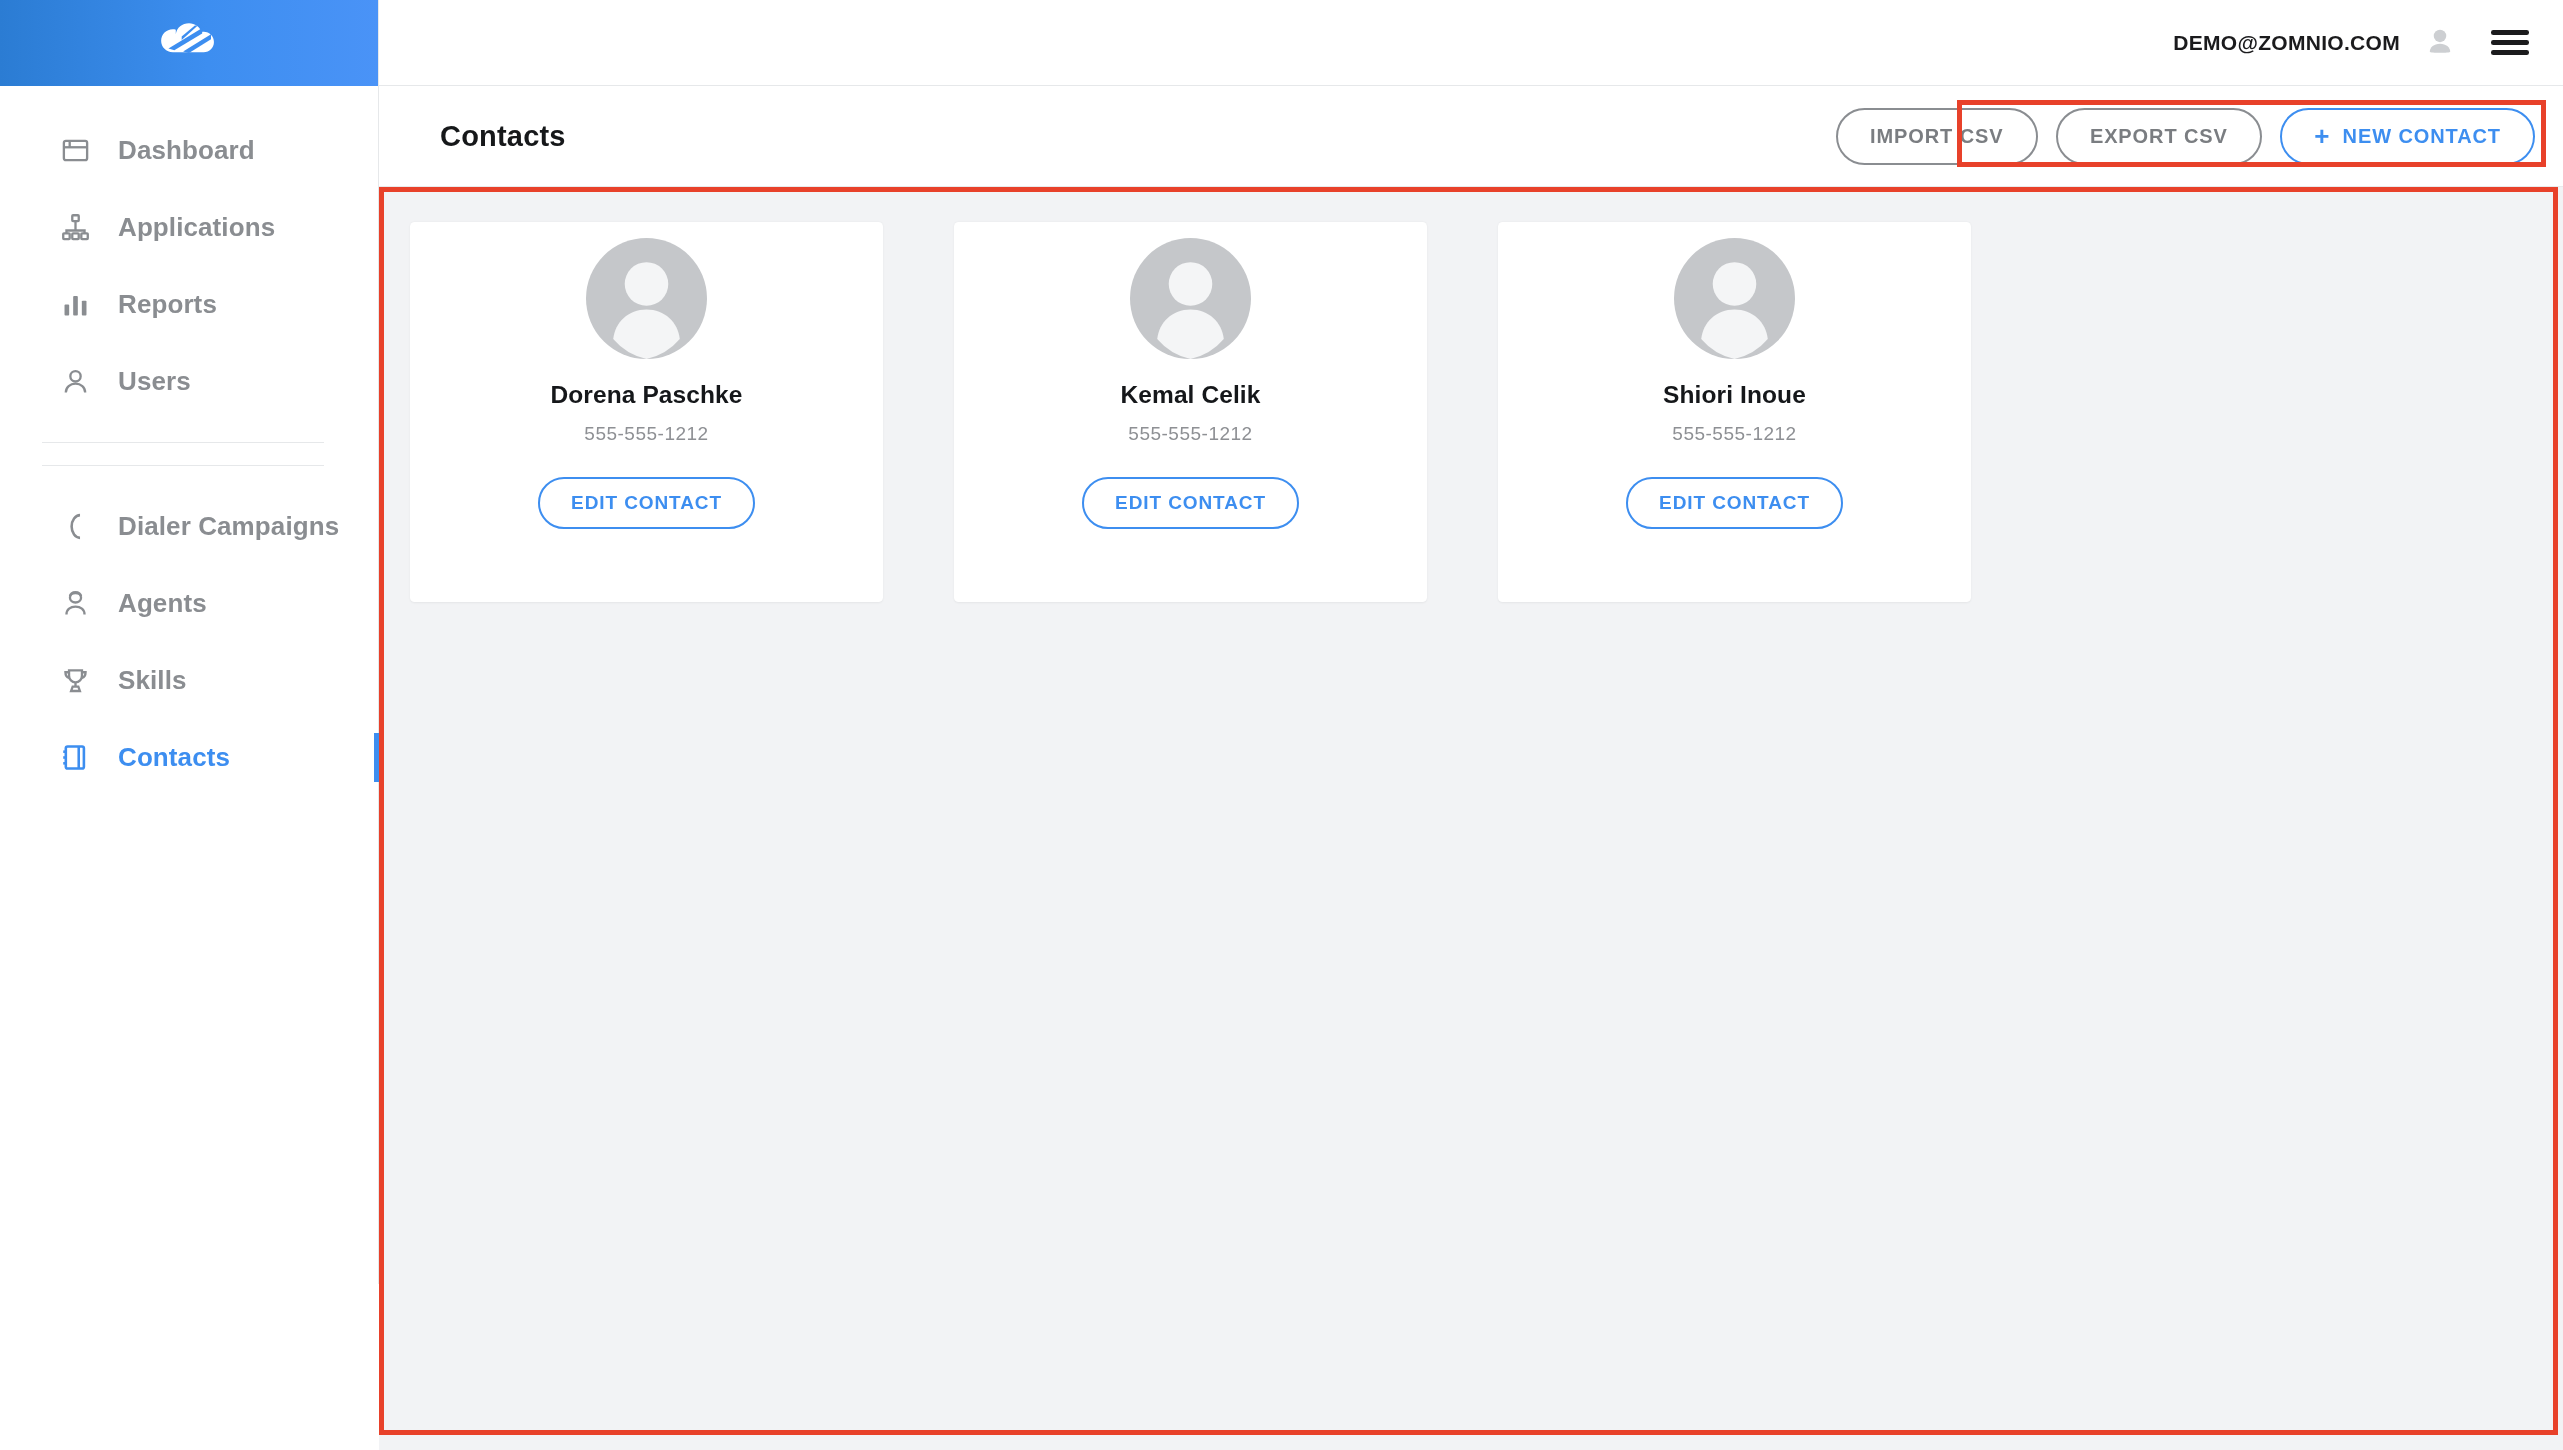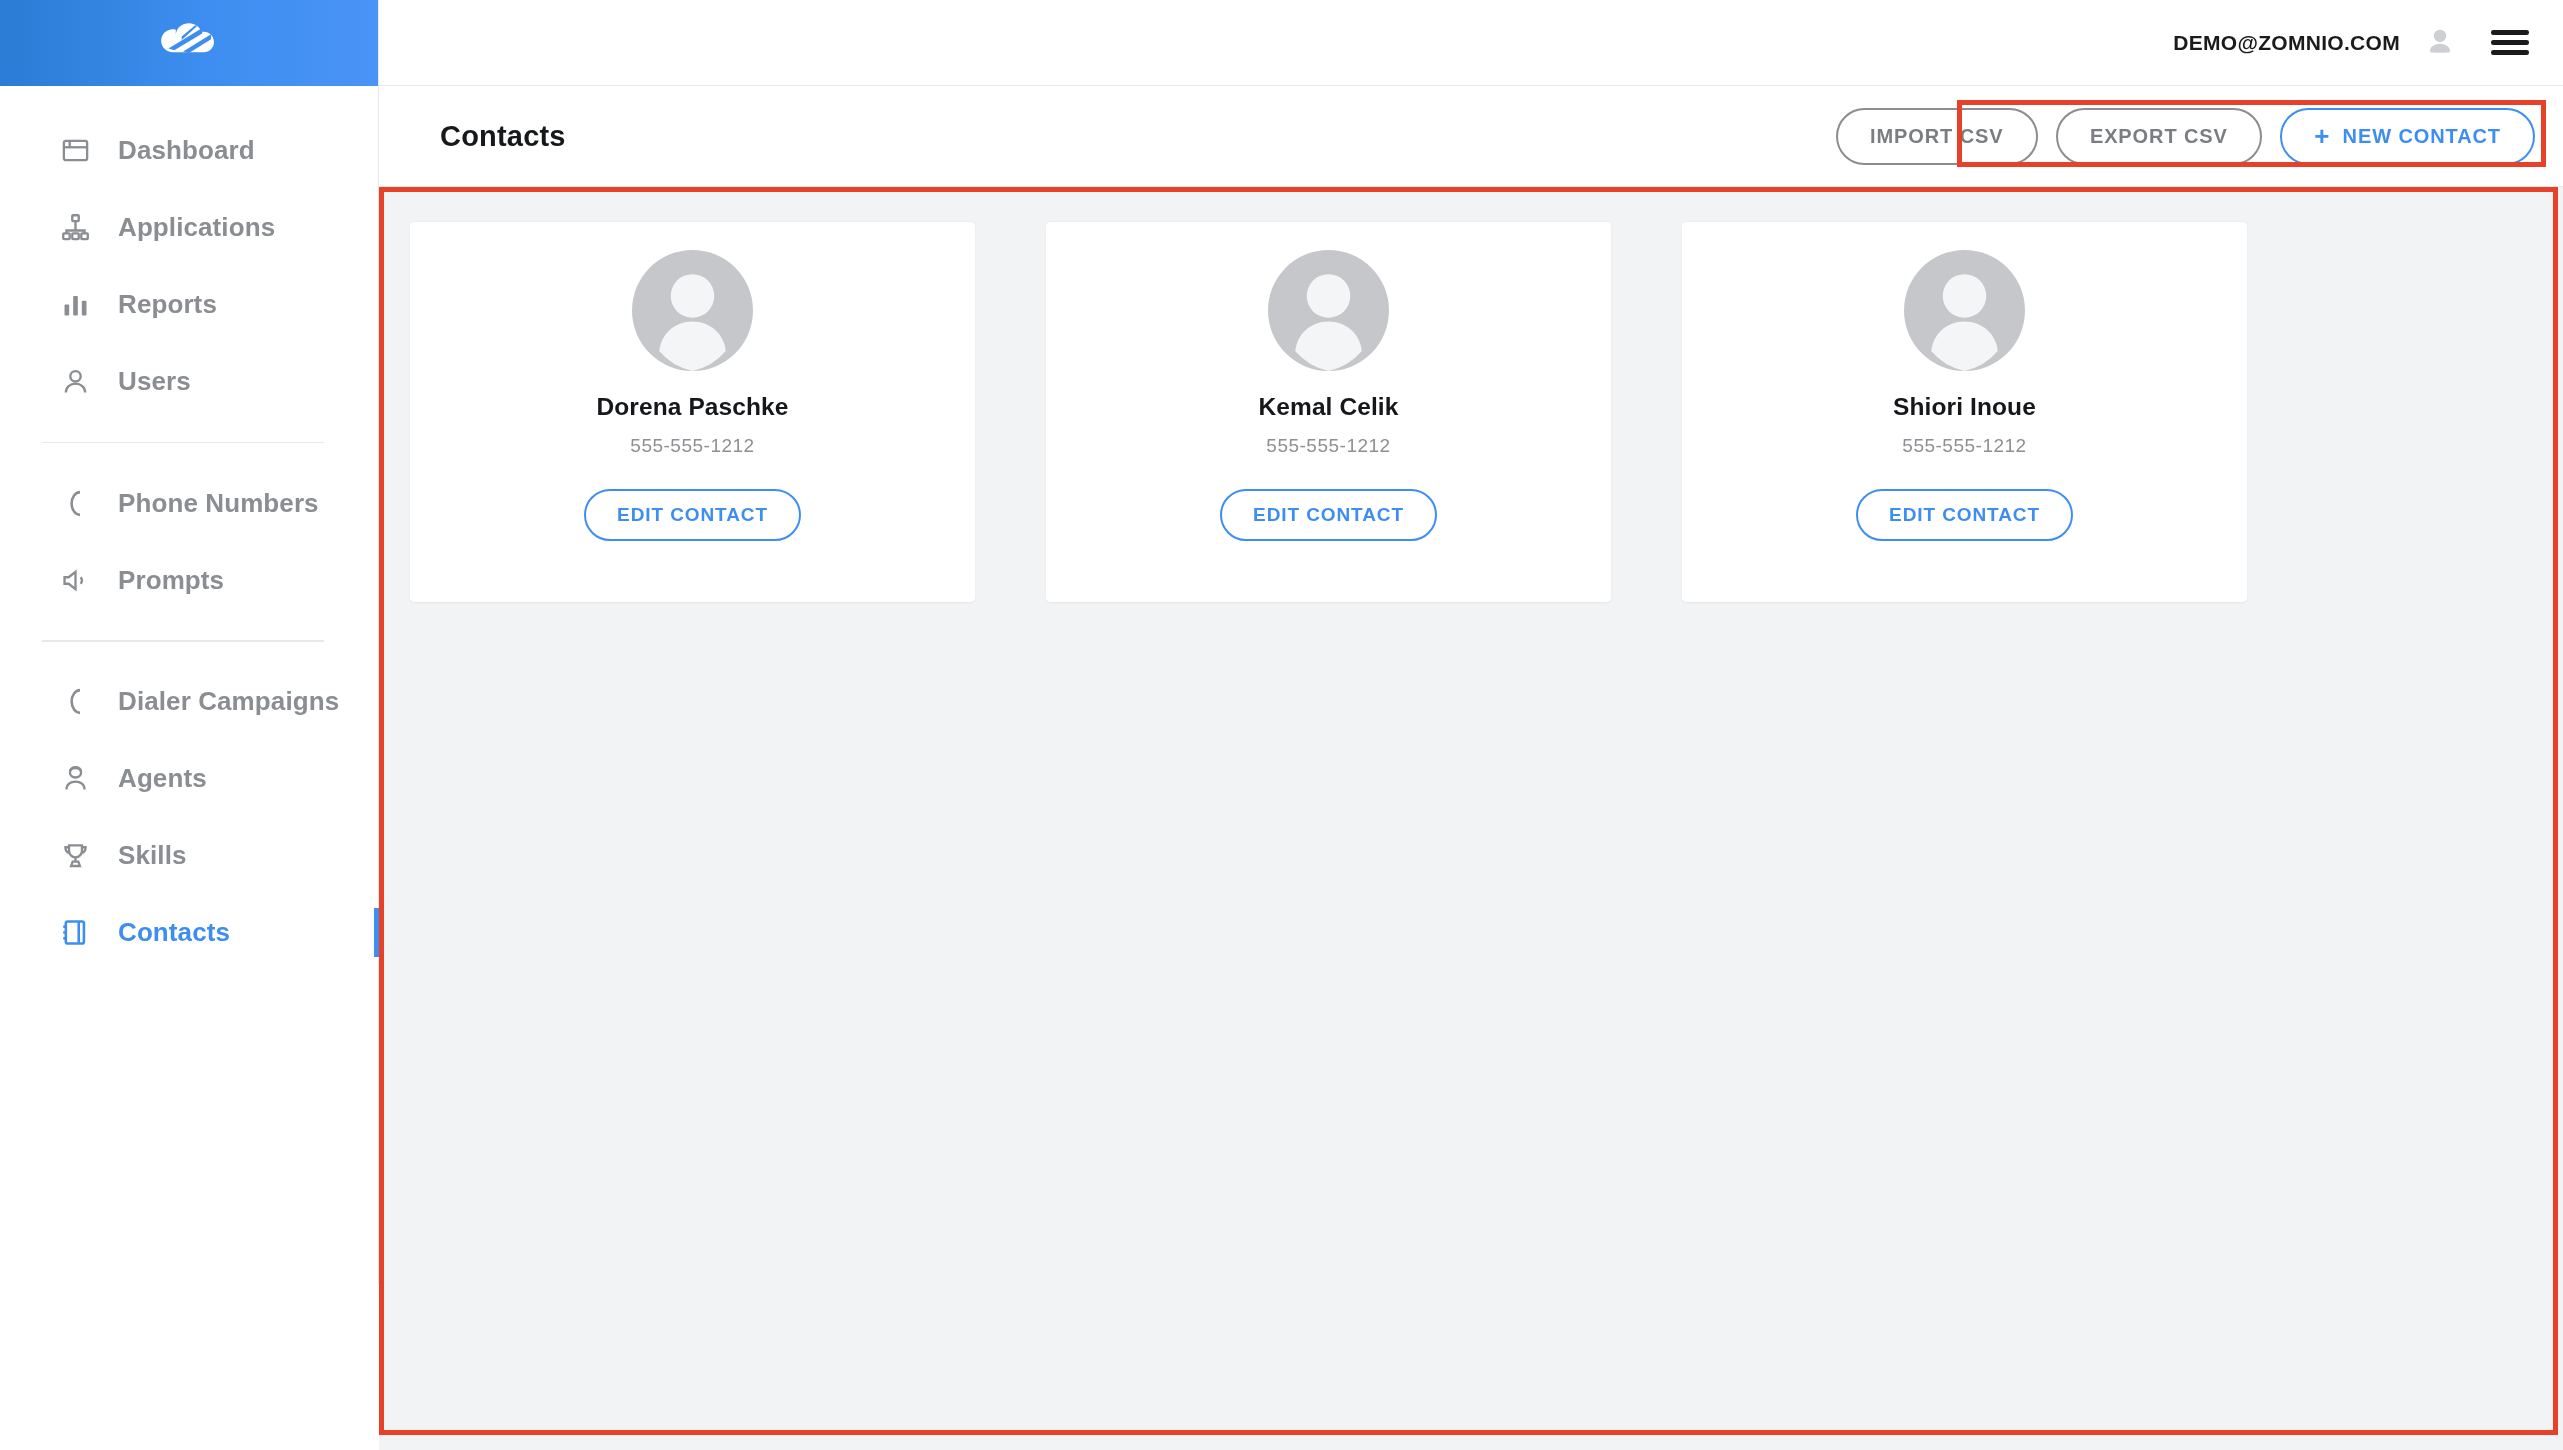--- a/index.html
+++ b/index.html
@@ -182,29 +182,29 @@
   }
 
   .card-grid {
     display: flex;
     flex-wrap: wrap;
     gap: 71px;
     align-items: flex-start;
   }
 
   .contact-card {
-    width: 565px;
+    width: 473px;
     height: 380px;
     background: #ffffff;
     border-radius: 4.6px;
     box-shadow: 0 0.8px 2.3px rgba(0,0,0,0.06);
     display: flex;
     flex-direction: column;
     align-items: center;
-    padding-top: 28px;
+    padding-top: 16px;
   }
 
   .contact-avatar { width: 121px; height: 121px; display:block; }
 
   .contact-name {
     margin-top: 21.5px;
     font-size: 24.5px;
     font-weight: 700;
     color: #15171a;
     letter-spacing: 0.1px;
@@ -298,41 +298,20 @@
               <circle cx="12" cy="8" r="4"></circle>
               <path d="M4.5 20.5c0-4.2 3.4-6.8 7.5-6.8s7.5 2.6 7.5 6.8"></path>
             </svg>
           </span>
           <span class="nav-label">Users</span>
         </div>
       </div>
 
       <div class="nav-divider"></div>
 
-      <div class="nav-group">
-
-        <div class="nav-item">
-          <span class="nav-icon">
-            <svg width="31" height="31" viewBox="0 0 24 24" fill="none" stroke="currentColor" stroke-width="2">
-              <path d="M15.5 3.2c-3.6 0-6.5 3.9-6.5 8.8s2.9 8.8 6.5 8.8"></path>
-            </svg>
-          </span>
-          <span class="nav-label">Phone Numbers</span>
-        </div>
-
-        <div class="nav-item">
-          <span class="nav-icon">
-            <svg width="31" height="31" viewBox="0 0 24 24" fill="none" stroke="currentColor" stroke-width="1.8">
-              <path d="M3.5 9.5h3.2L12 5.3v13.4L6.7 14.5H3.5z"></path>
-              <path d="M16 9.5c1.1 1.4 1.1 3.6 0 5"></path>
-            </svg>
-          </span>
-          <span class="nav-label">Prompts</span>
-        </div>
-      </div>
 
       <div class="nav-divider"></div>
 
       <div class="nav-group">
 
         <div class="nav-item">
           <span class="nav-icon">
             <svg width="31" height="31" viewBox="0 0 24 24" fill="none" stroke="currentColor" stroke-width="2">
               <path d="M15.5 3.2c-3.6 0-6.5 3.9-6.5 8.8s2.9 8.8 6.5 8.8"></path>
             </svg>

